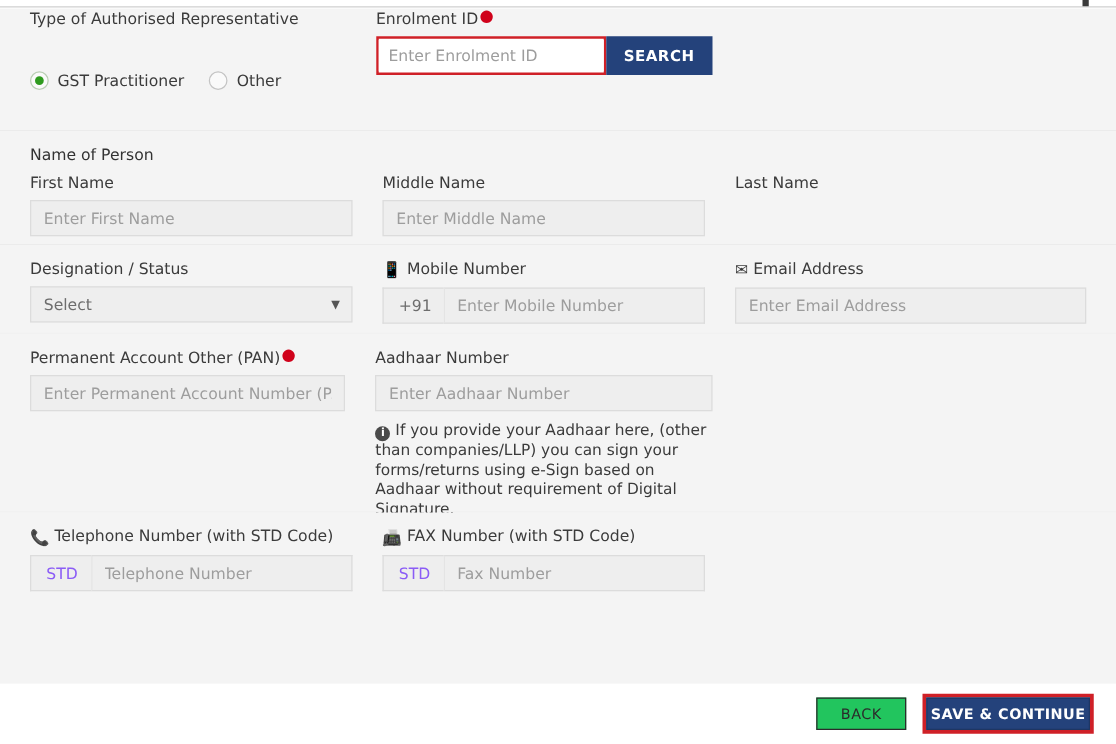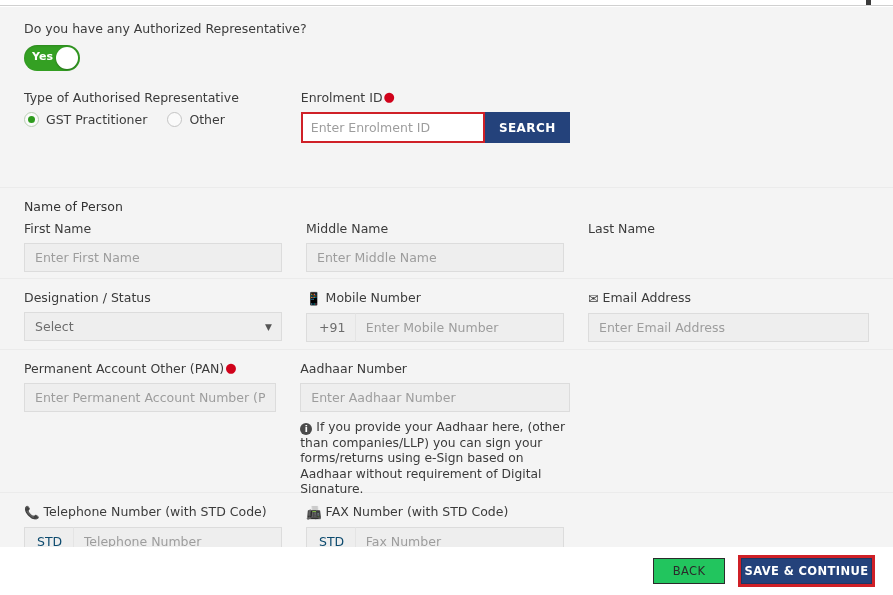--- a/index.html
+++ b/index.html
@@ -71,21 +71,21 @@
     width: 22px; height: 22px; border-radius: 50%;
     background: #ffffff;
     box-shadow: 0 1px 2px rgba(0,0,0,0.3);
   }
   .toggle .txt {
     position: absolute; left: 8px; top: 5px;
     font-size: 11px; font-weight: bold; color: #ffffff;
   }
   
   .radio-row { margin-top: 2px; display: flex; align-items: center; }
-  .radio-item { display: flex; align-items: flex-end; margin-right: 20px; cursor: pointer; }
+  .radio-item { display: flex; align-items: flex-end; margin-right: 20px; cursor: pointer; margin-top: 28px; }
   .radio {
     width: 15px; height: 15px; border-radius: 50%;
     border: 1px solid #c4c4c4; background: #fafafa;
     position: relative; margin-right: 7px;
   }
   .radio.on { border-color: #b9ceb4; }
   .radio.on:after {
     content: ""; position: absolute;
     left: 3px; top: 3px; width: 7px; height: 7px;
     border-radius: 50%; background: #2e9b1e;
@@ -148,21 +148,21 @@
   }
   
   .grp { display: flex; }
   .grp .pre {
     width: 58px; height: 29px;
     border: 1px solid #dcdcdc; border-right: none;
     background: #eeeeee;
     font-size: 12.5px; color: #6d6d6d;
     display: flex; align-items: center; padding-left: 12px;
   }
-  .grp .pre.ph { color: #0c4a6e; }
+  .grp .pre.ph { color: #8b5cf6; }
   .grp .inp { border-left: 1px solid #e4e4e4; }
   
   .note {
     font-size: 12.3px; color: #3b3b3b;
     line-height: 15.6px; margin-top: 8px;
     width: 272px;
   }
   .note .i {
     display: inline-block; width: 12px; height: 12px;
     border-radius: 50%; background: #4a4a4a; color: #fff;
@@ -211,27 +211,20 @@
 </head>
 <body>
 
 <div class="page">
 
   <div class="topbar"></div>
   <div class="corner-dot"></div>
 
   <div class="form">
 
-    <div class="section s1">
-      <span class="q-label">Do you have any Authorized Representative?</span>
-      <div class="toggle">
-        <span class="txt">Yes</span>
-        <span class="knob"></span>
-      </div>
-    </div>
 
     <div class="section s2">
       <div class="grid3">
         <div class="col c1">
           <span class="label">Type of Authorised Representative</span>
           <div class="radio-row">
             <div class="radio-item">
               <span class="radio on"></span>
               <span class="radio-label">GST Practitioner</span>
             </div>

